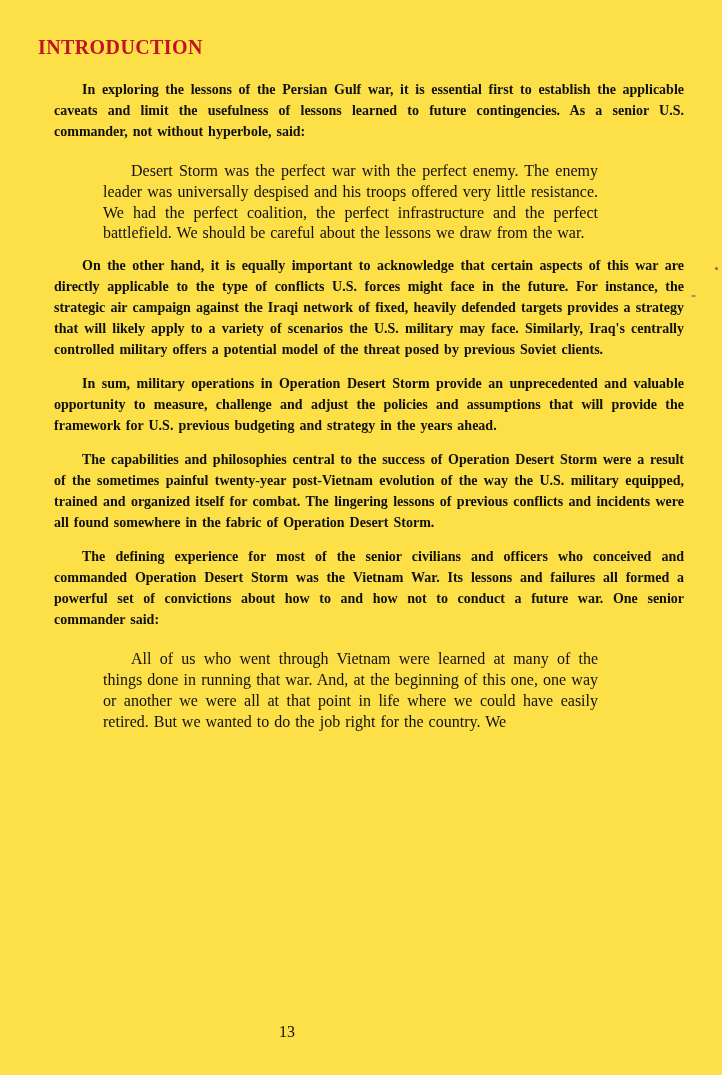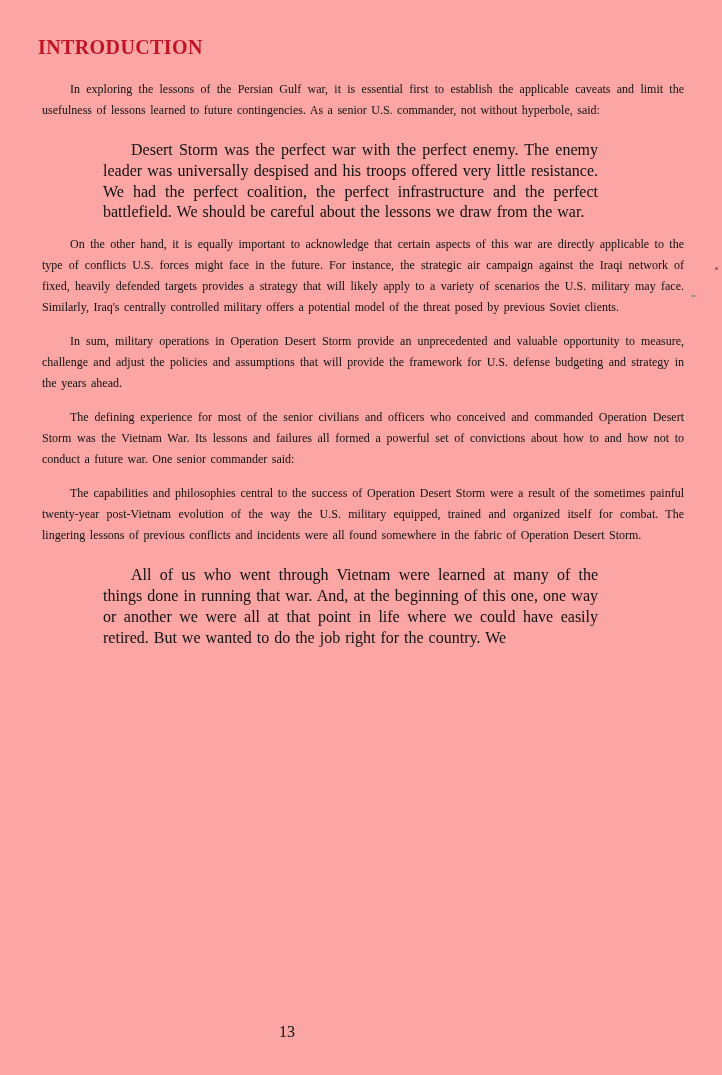--- a/index.html
+++ b/index.html
@@ -4,21 +4,21 @@
 <style>
   html, body {
     margin: 0;
     padding: 0;
     background: #ffffff;
   }
   .page {
     position: relative;
     width: 722px;
     height: 1075px;
-    background: #fca5a5;
+    background: #fde047;
     overflow: hidden;
     font-family: "Liberation Serif", "DejaVu Serif", serif;
     color: #101010;
   }
   .content {
     position: absolute;
     top: 36px;
     left: 38px;
     width: 646px;
   }
@@ -27,27 +27,27 @@
     font-weight: bold;
     letter-spacing: 0.4px;
     margin: 0 0 20px 0;
   }
   .doc-subheading {
     font-size: 17.5px;
     font-weight: bold;
     margin: 27px 0 21px 0;
   }
   .para {
-    font-size: 12px;
-    font-weight: normal;
+    font-size: 14px;
+    font-weight: bold;
     line-height: 21px;
     text-align: justify;
     text-indent: 28px;
     word-spacing: 1.5px;
-    margin: 0 0 13px 4px;
+    margin: 0 0 13px 16px;
   }
   .quote {
     font-size: 16px;
     font-weight: normal;
     line-height: 20.8px;
     text-align: justify;
     text-indent: 28px;
     word-spacing: 1px;
     margin: 19px 8px 11px 65px;
     width: 495px;
@@ -84,26 +84,26 @@
     <h1 class="doc-heading" id="heading-red" style="color: rgb(192, 19, 35);">INTRODUCTION</h1>
 
     <p class="para">In exploring the lessons of the Persian Gulf war, it is essential first to establish the applicable caveats and limit the usefulness of lessons learned to future contingencies. As a senior U.S. commander, not without hyperbole, said:</p>
 
     <p class="quote">Desert Storm was the perfect war with the perfect enemy. The enemy leader was universally despised and his troops offered very little resistance. We had the perfect coalition, the perfect infrastructure and the perfect battlefield. We should be careful about the lessons we draw from the war.</p>
 
 
     <p class="para">On the other hand, it is equally important to acknowledge that certain aspects of this war are directly applicable to the type of conflicts U.S. forces might face in the future. For instance, the strategic air campaign against the Iraqi network of fixed, heavily defended targets provides a strategy that will likely apply to a variety of scenarios the U.S. military may face. Similarly, Iraq's centrally controlled military offers a potential model of the threat posed by previous Soviet clients.</p>
 
 
-    <p class="para">In sum, military operations in Operation Desert Storm provide an unprecedented and valuable opportunity to measure, challenge and adjust the policies and assumptions that will provide the framework for U.S. defense budgeting and strategy in the years ahead.</p>
+    <p class="para">In sum, military operations in Operation Desert Storm provide an unprecedented and valuable opportunity to measure, challenge and adjust the policies and assumptions that will provide the framework for U.S. previous budgeting and strategy in the years ahead.</p>
 
 
+    <p class="para">The capabilities and philosophies central to the success of Operation Desert Storm were a result of the sometimes painful twenty-year post-Vietnam evolution of the way the U.S. military equipped, trained and organized itself for combat. The lingering lessons of previous conflicts and incidents were all found somewhere in the fabric of Operation Desert Storm.</p>
+
     <p class="para">The defining experience for most of the senior civilians and officers who conceived and commanded Operation Desert Storm was the Vietnam War. Its lessons and failures all formed a powerful set of convictions about how to and how not to conduct a future war. One senior commander said:</p>
-
-    <p class="para">The capabilities and philosophies central to the success of Operation Desert Storm were a result of the sometimes painful twenty-year post-Vietnam evolution of the way the U.S. military equipped, trained and organized itself for combat. The lingering lessons of previous conflicts and incidents were all found somewhere in the fabric of Operation Desert Storm.</p>
 
     <p class="quote">All of us who went through Vietnam were learned at many of the things done in running that war. And, at the beginning of this one, one way or another we were all at that point in life where we could have easily retired. But we wanted to do the job right for the country. We</p>
 
   </div>
 
   <div class="speck speck-red"></div>
   <div class="speck speck-gray"></div>
 
   <div class="page-number">13</div>
 </div>

